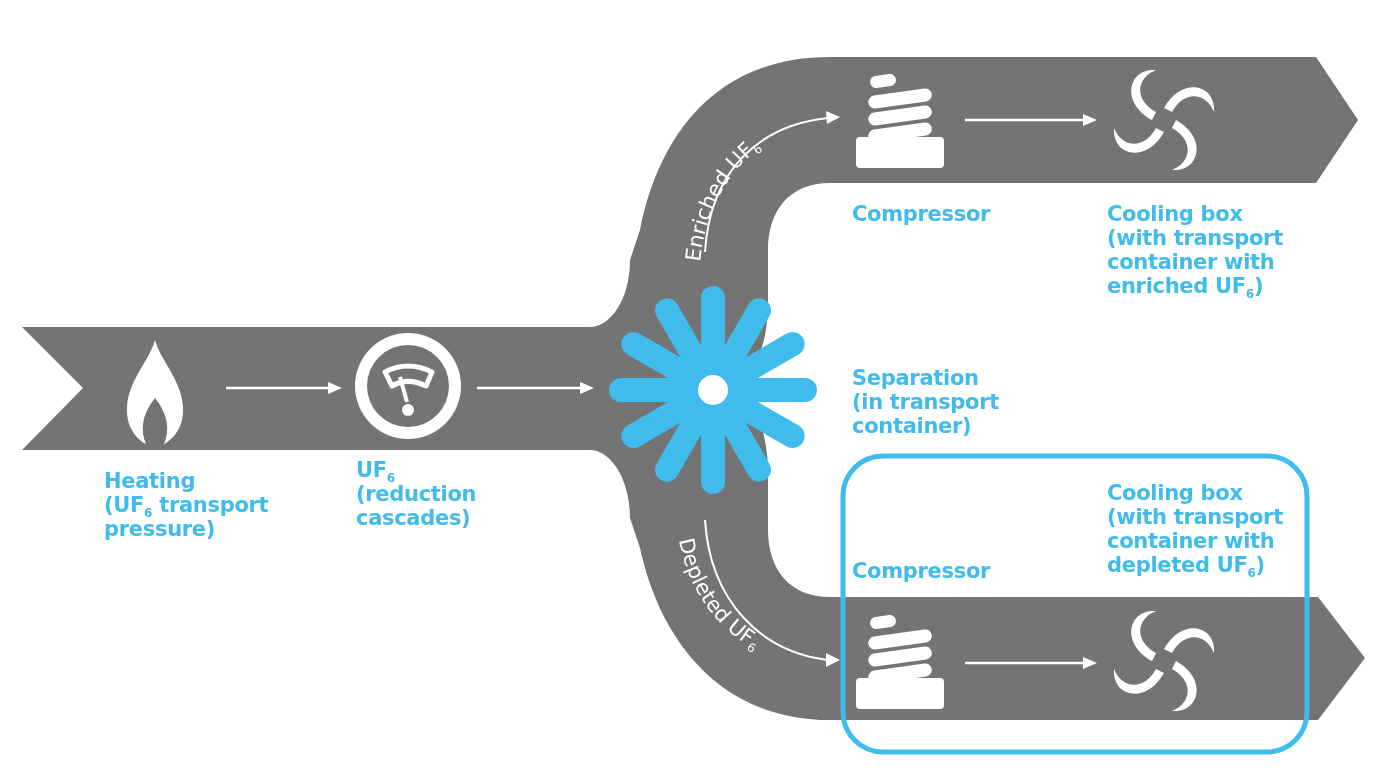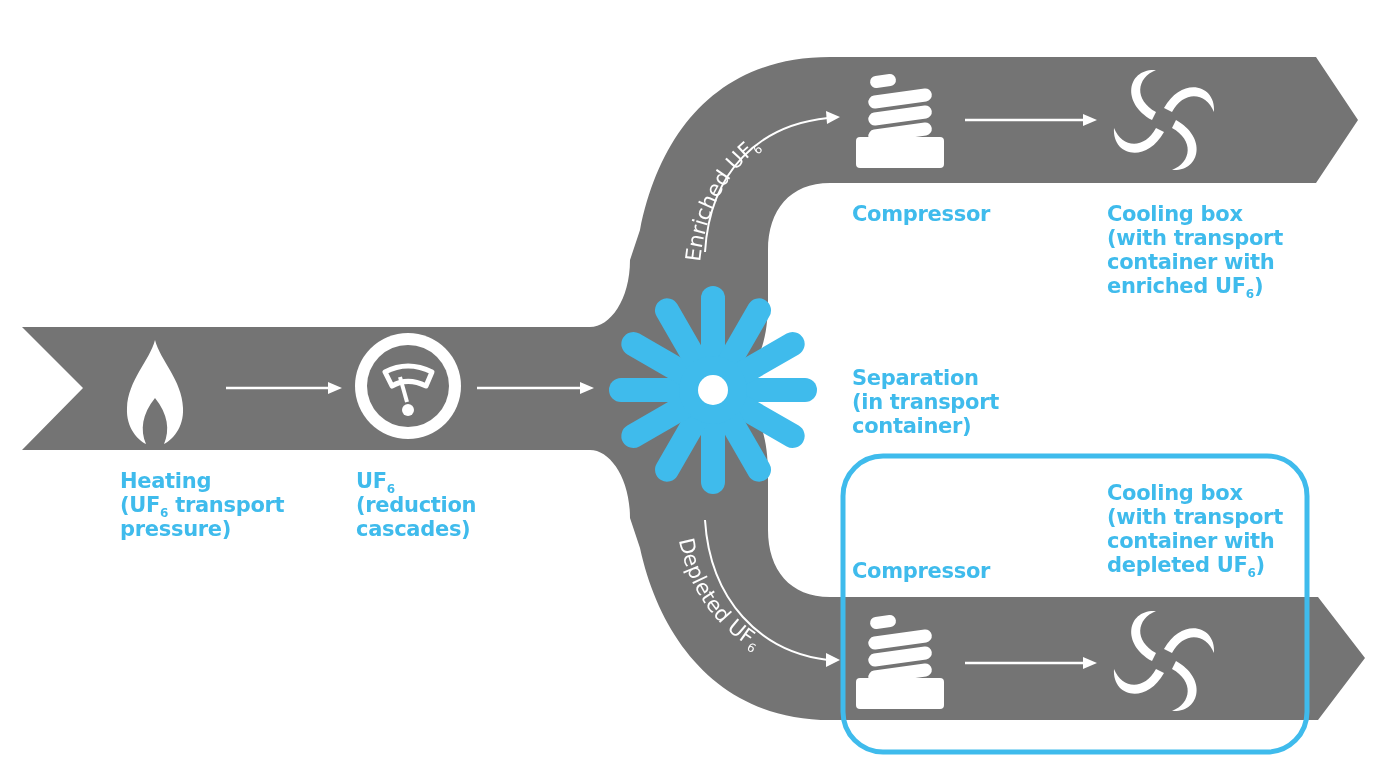--- a/index.html
+++ b/index.html
@@ -120,27 +120,27 @@
   <g id="fan-bottom">
       <path d="M 0 -12 C 18 -44, 52 -36, 50 -8 C 42 -28, 20 -30, 8 -8 Z" fill="#ffffff" transform="translate(1164 661) rotate(0)"></path>
       <path d="M 0 -12 C 18 -44, 52 -36, 50 -8 C 42 -28, 20 -30, 8 -8 Z" fill="#ffffff" transform="translate(1164 661) rotate(90)"></path>
       <path d="M 0 -12 C 18 -44, 52 -36, 50 -8 C 42 -28, 20 -30, 8 -8 Z" fill="#ffffff" transform="translate(1164 661) rotate(180)"></path>
       <path d="M 0 -12 C 18 -44, 52 -36, 50 -8 C 42 -28, 20 -30, 8 -8 Z" fill="#ffffff" transform="translate(1164 661) rotate(270)"></path>
     </g>
 
   <rect x="843" y="456" width="464" height="296" rx="40" fill="none" stroke="#3fbbec" stroke-width="5"></rect>
 </svg>
 
-<div class="lbl" style="left:120px; top:469px;">
+<div class="lbl" style="left:104px; top:469px;">
   <span class="line">Heating</span>
   <span class="line"><span>(UF</span><sub>6</sub><span> transport</span></span>
   <span class="line">pressure)</span>
 </div>
 
-<div class="lbl" style="left:356px; top:469px;">
+<div class="lbl" style="left:356px; top:458px;">
   <span class="line"><span>UF</span><sub>6</sub></span>
   <span class="line">(reduction</span>
   <span class="line">cascades)</span>
 </div>
 
 <div class="lbl" style="left:852px; top:366px;">
   <span class="line">Separation</span>
   <span class="line">(in transport</span>
   <span class="line">container)</span>
 </div>

